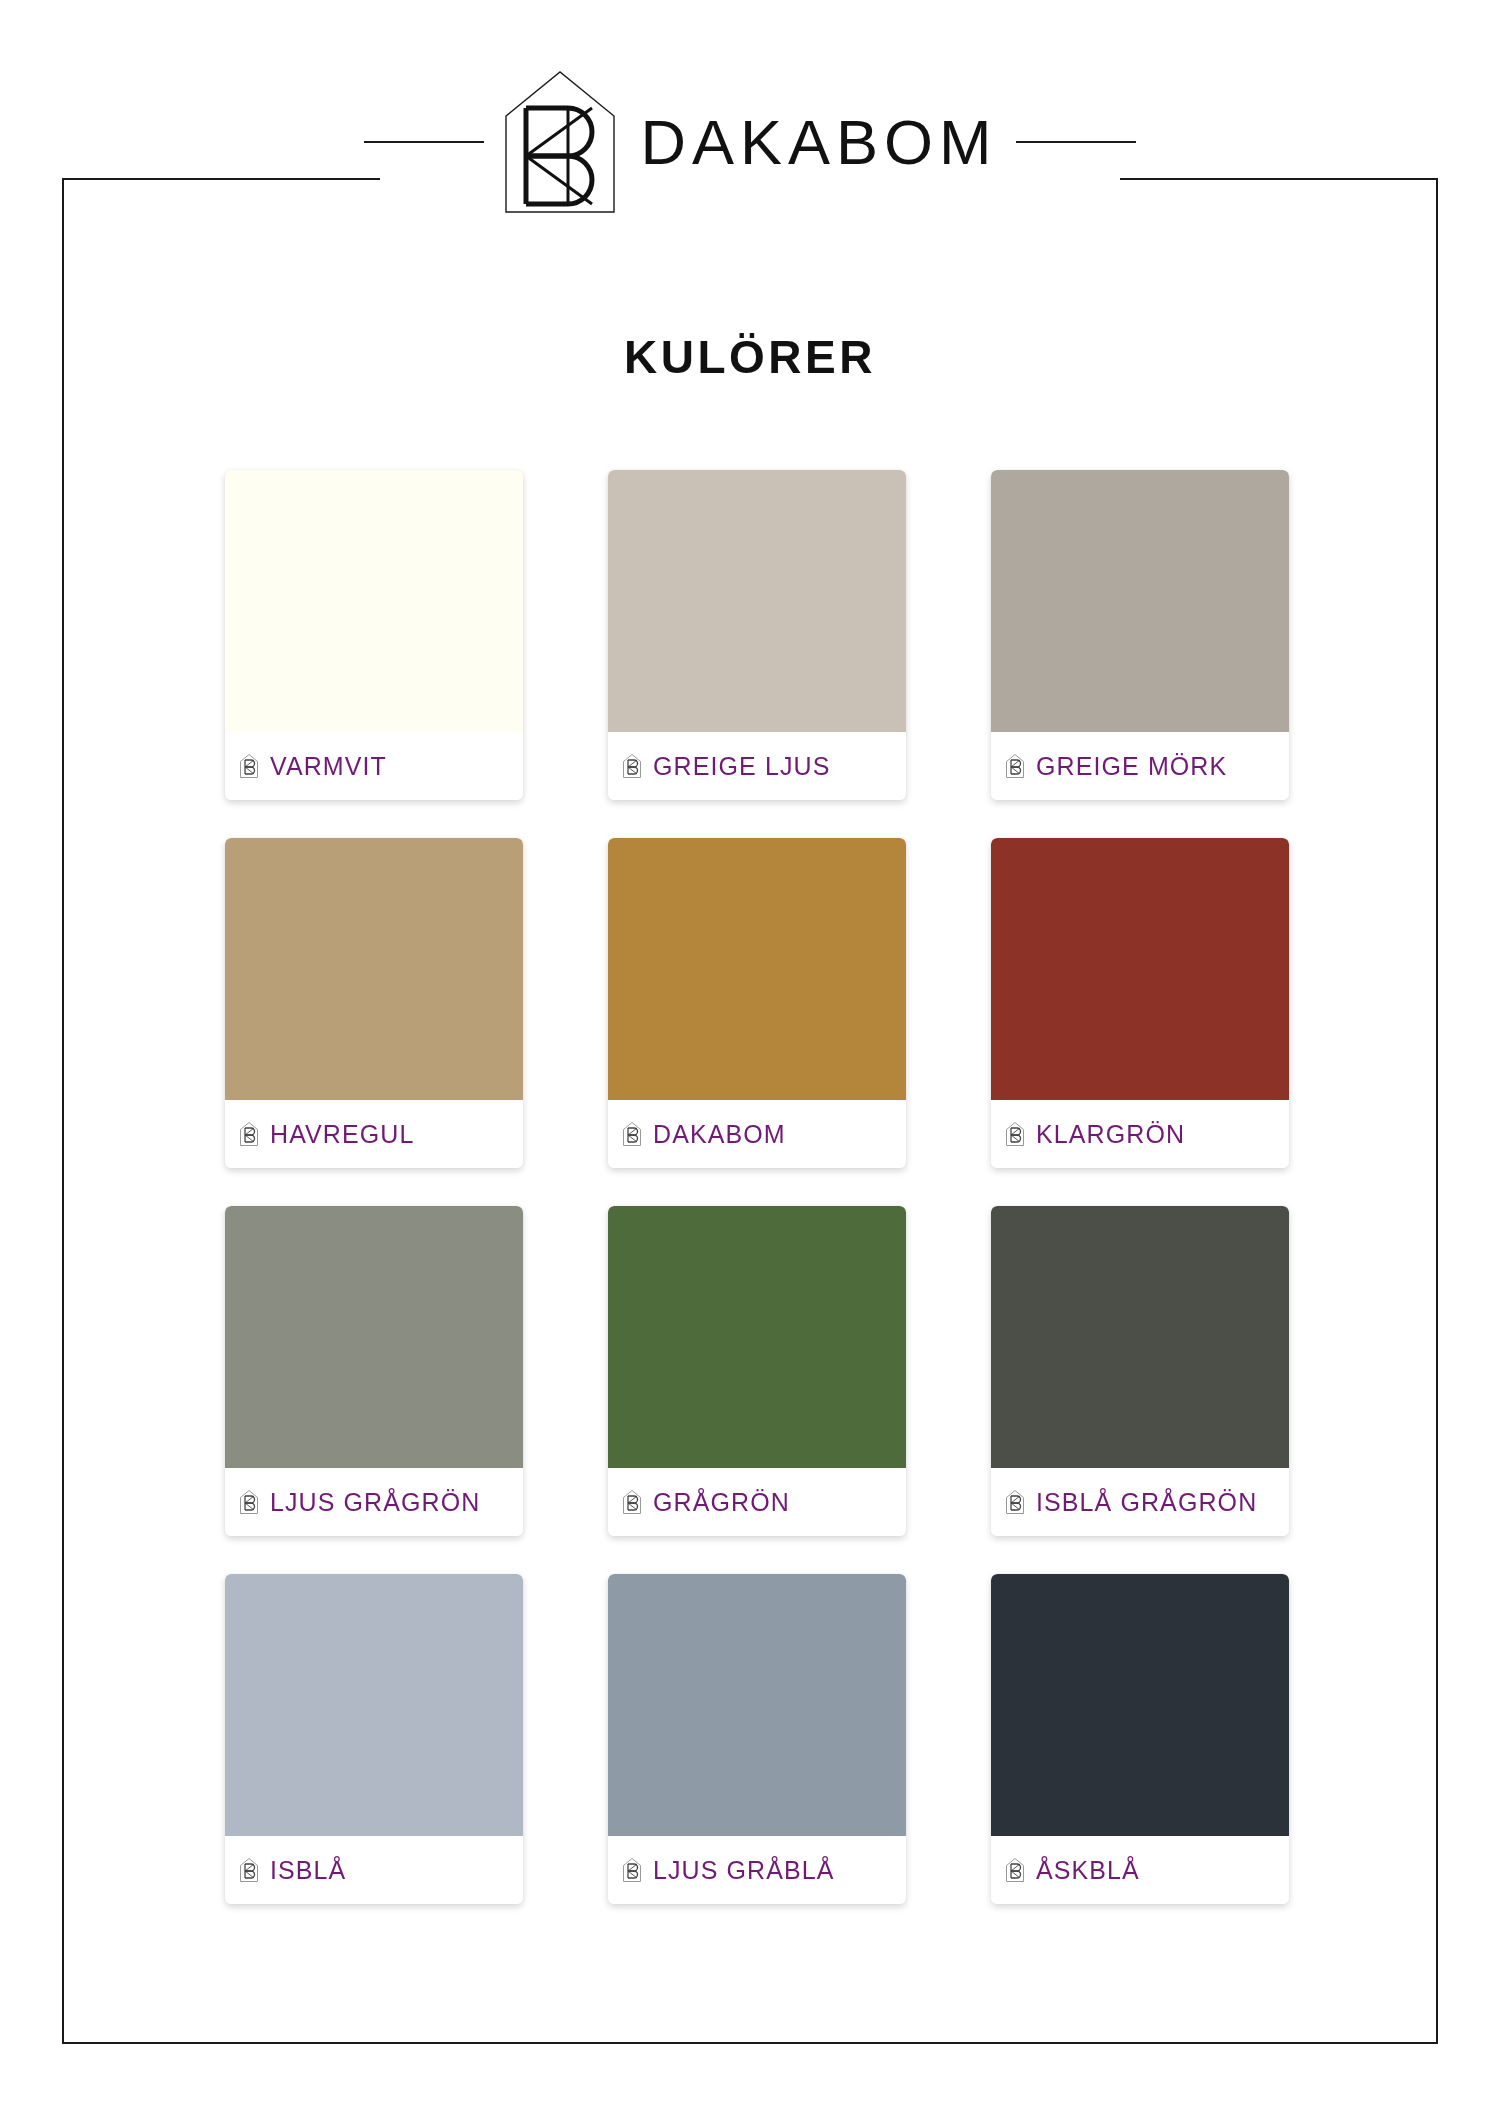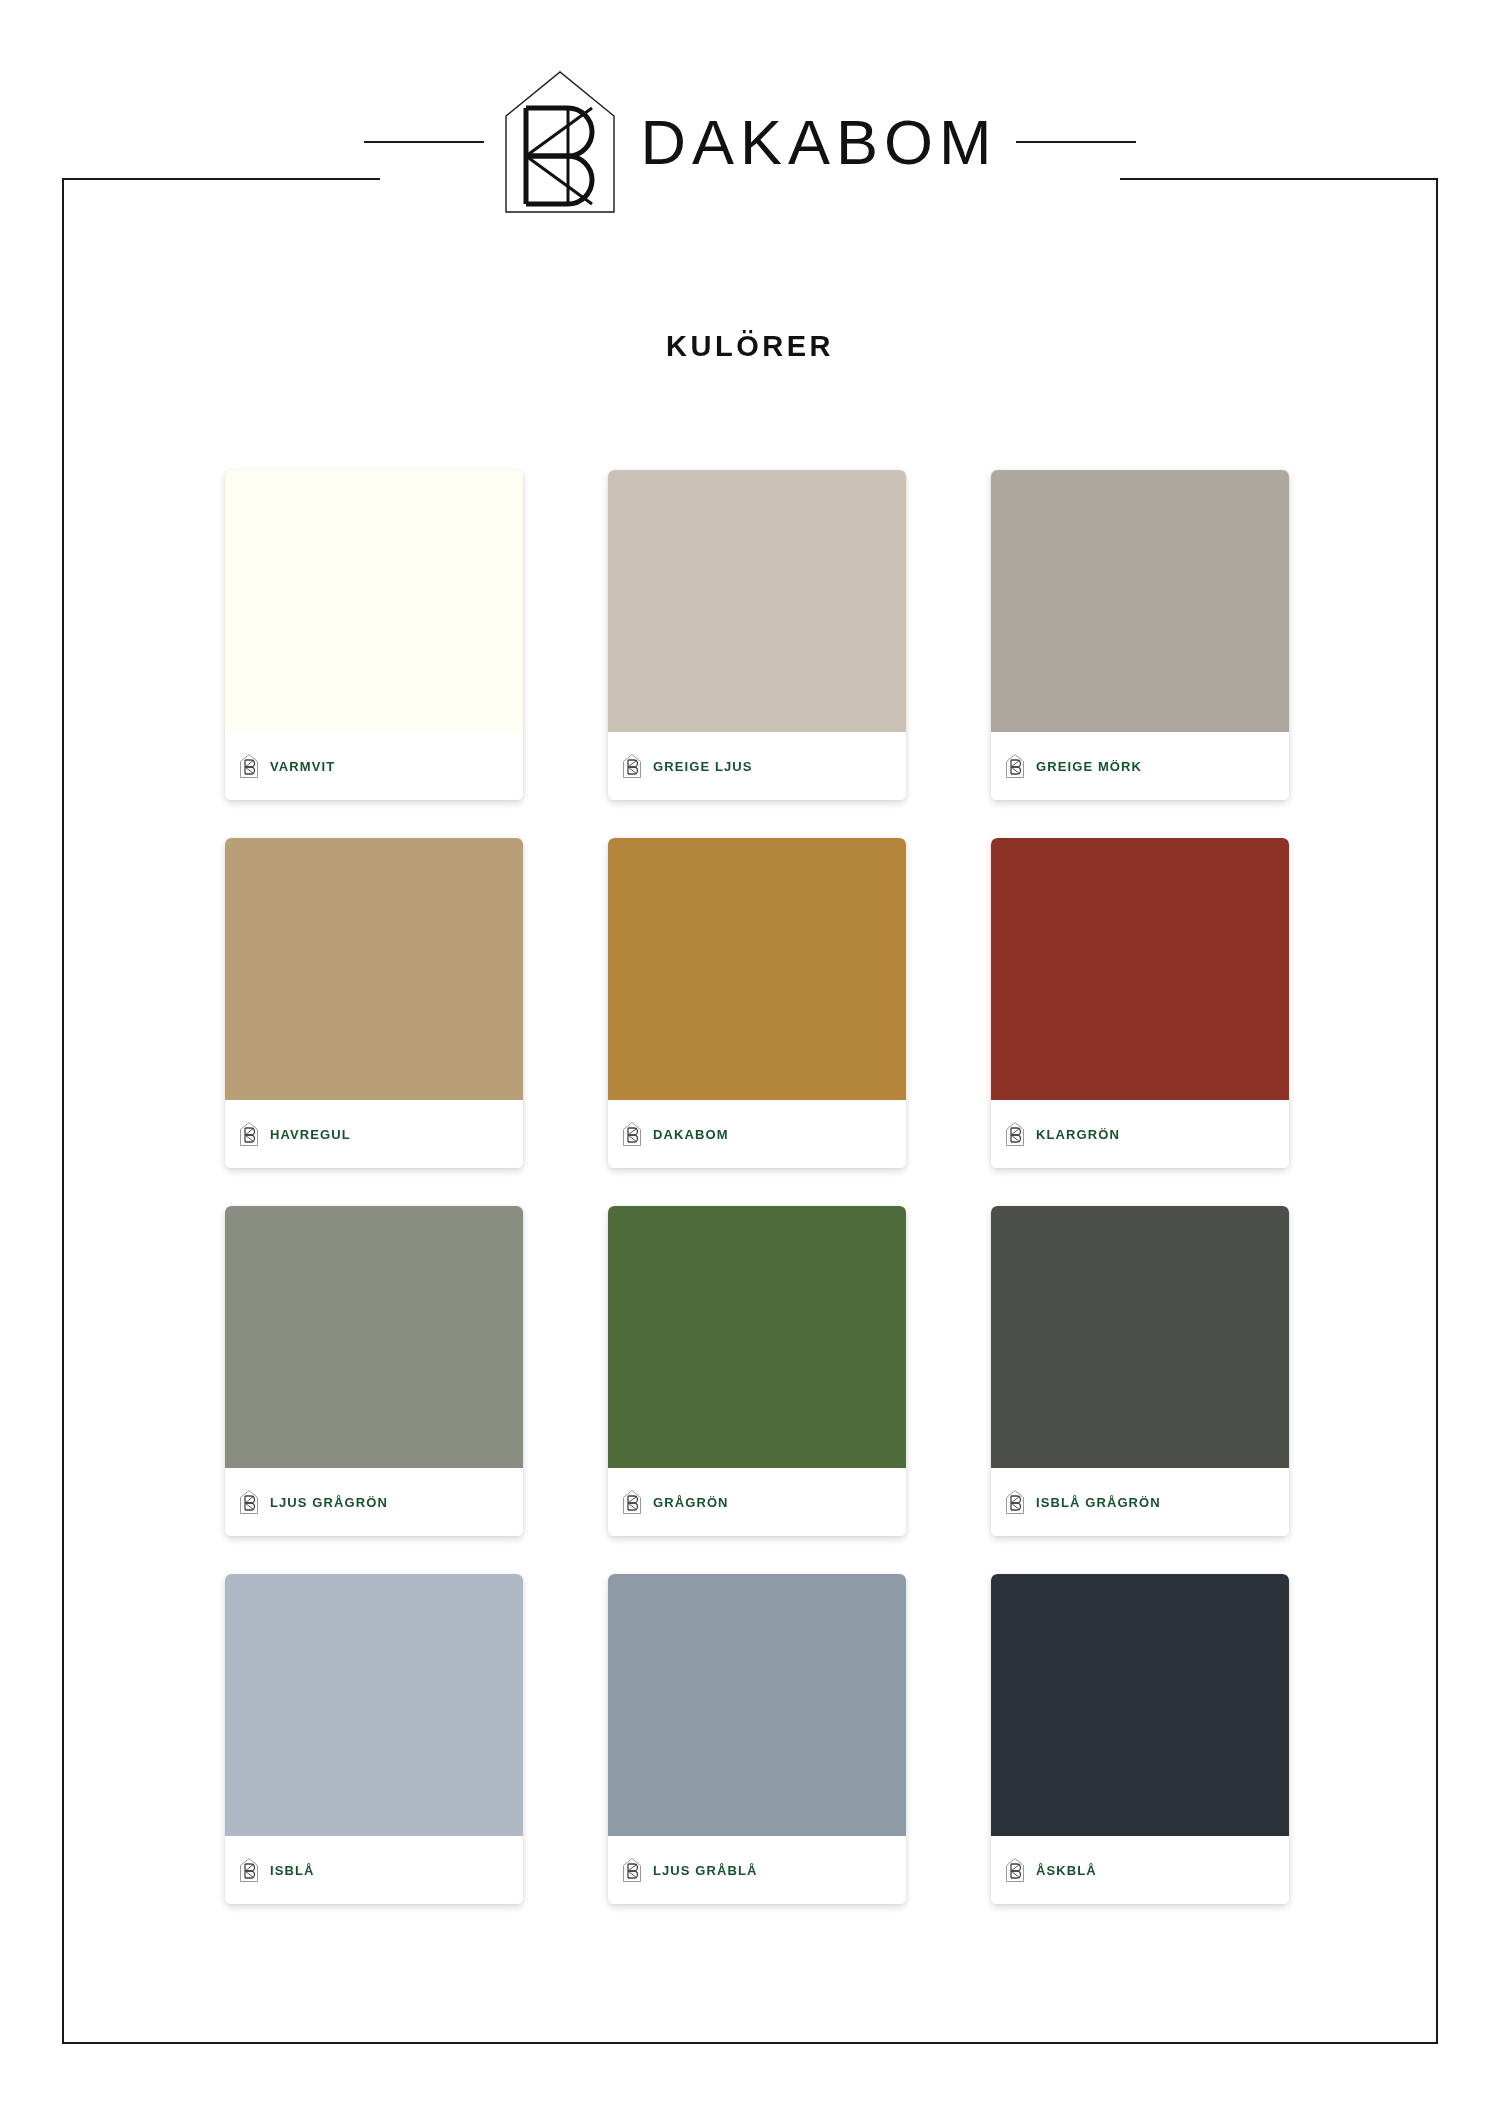--- a/index.html
+++ b/index.html
@@ -87,21 +87,21 @@
     font-family: "Liberation Sans", sans-serif;
   }
 
   
   .section-title {
     position: absolute;
     left: 0;
     top: 330px;
     width: 1500px;
     text-align: center;
-    font-size: 29px;
+    font-size: 46px;
     font-weight: 700;
     letter-spacing: 3.5px;
     color: #111111;
   }
 
   
   .grid {
     position: absolute;
     left: 225px;
     top: 470px;
@@ -139,24 +139,24 @@
 
   .mini-mark {
     width: 20px;
     height: 26px;
     flex: 0 0 auto;
     display: block;
     opacity: 0.85;
   }
 
   .swatch-name {
-    font-size: 13px;
+    font-size: 25px;
     letter-spacing: 1.1px;
-    color: #14532d;
-    font-weight: 700;
+    color: #701a75;
+    font-weight: 400;
     white-space: nowrap;
   }
 </style>
 </head>
 <body>
 
 <div class="page">
 
   <div class="frame"></div>
   <div class="frame-gap"></div>

